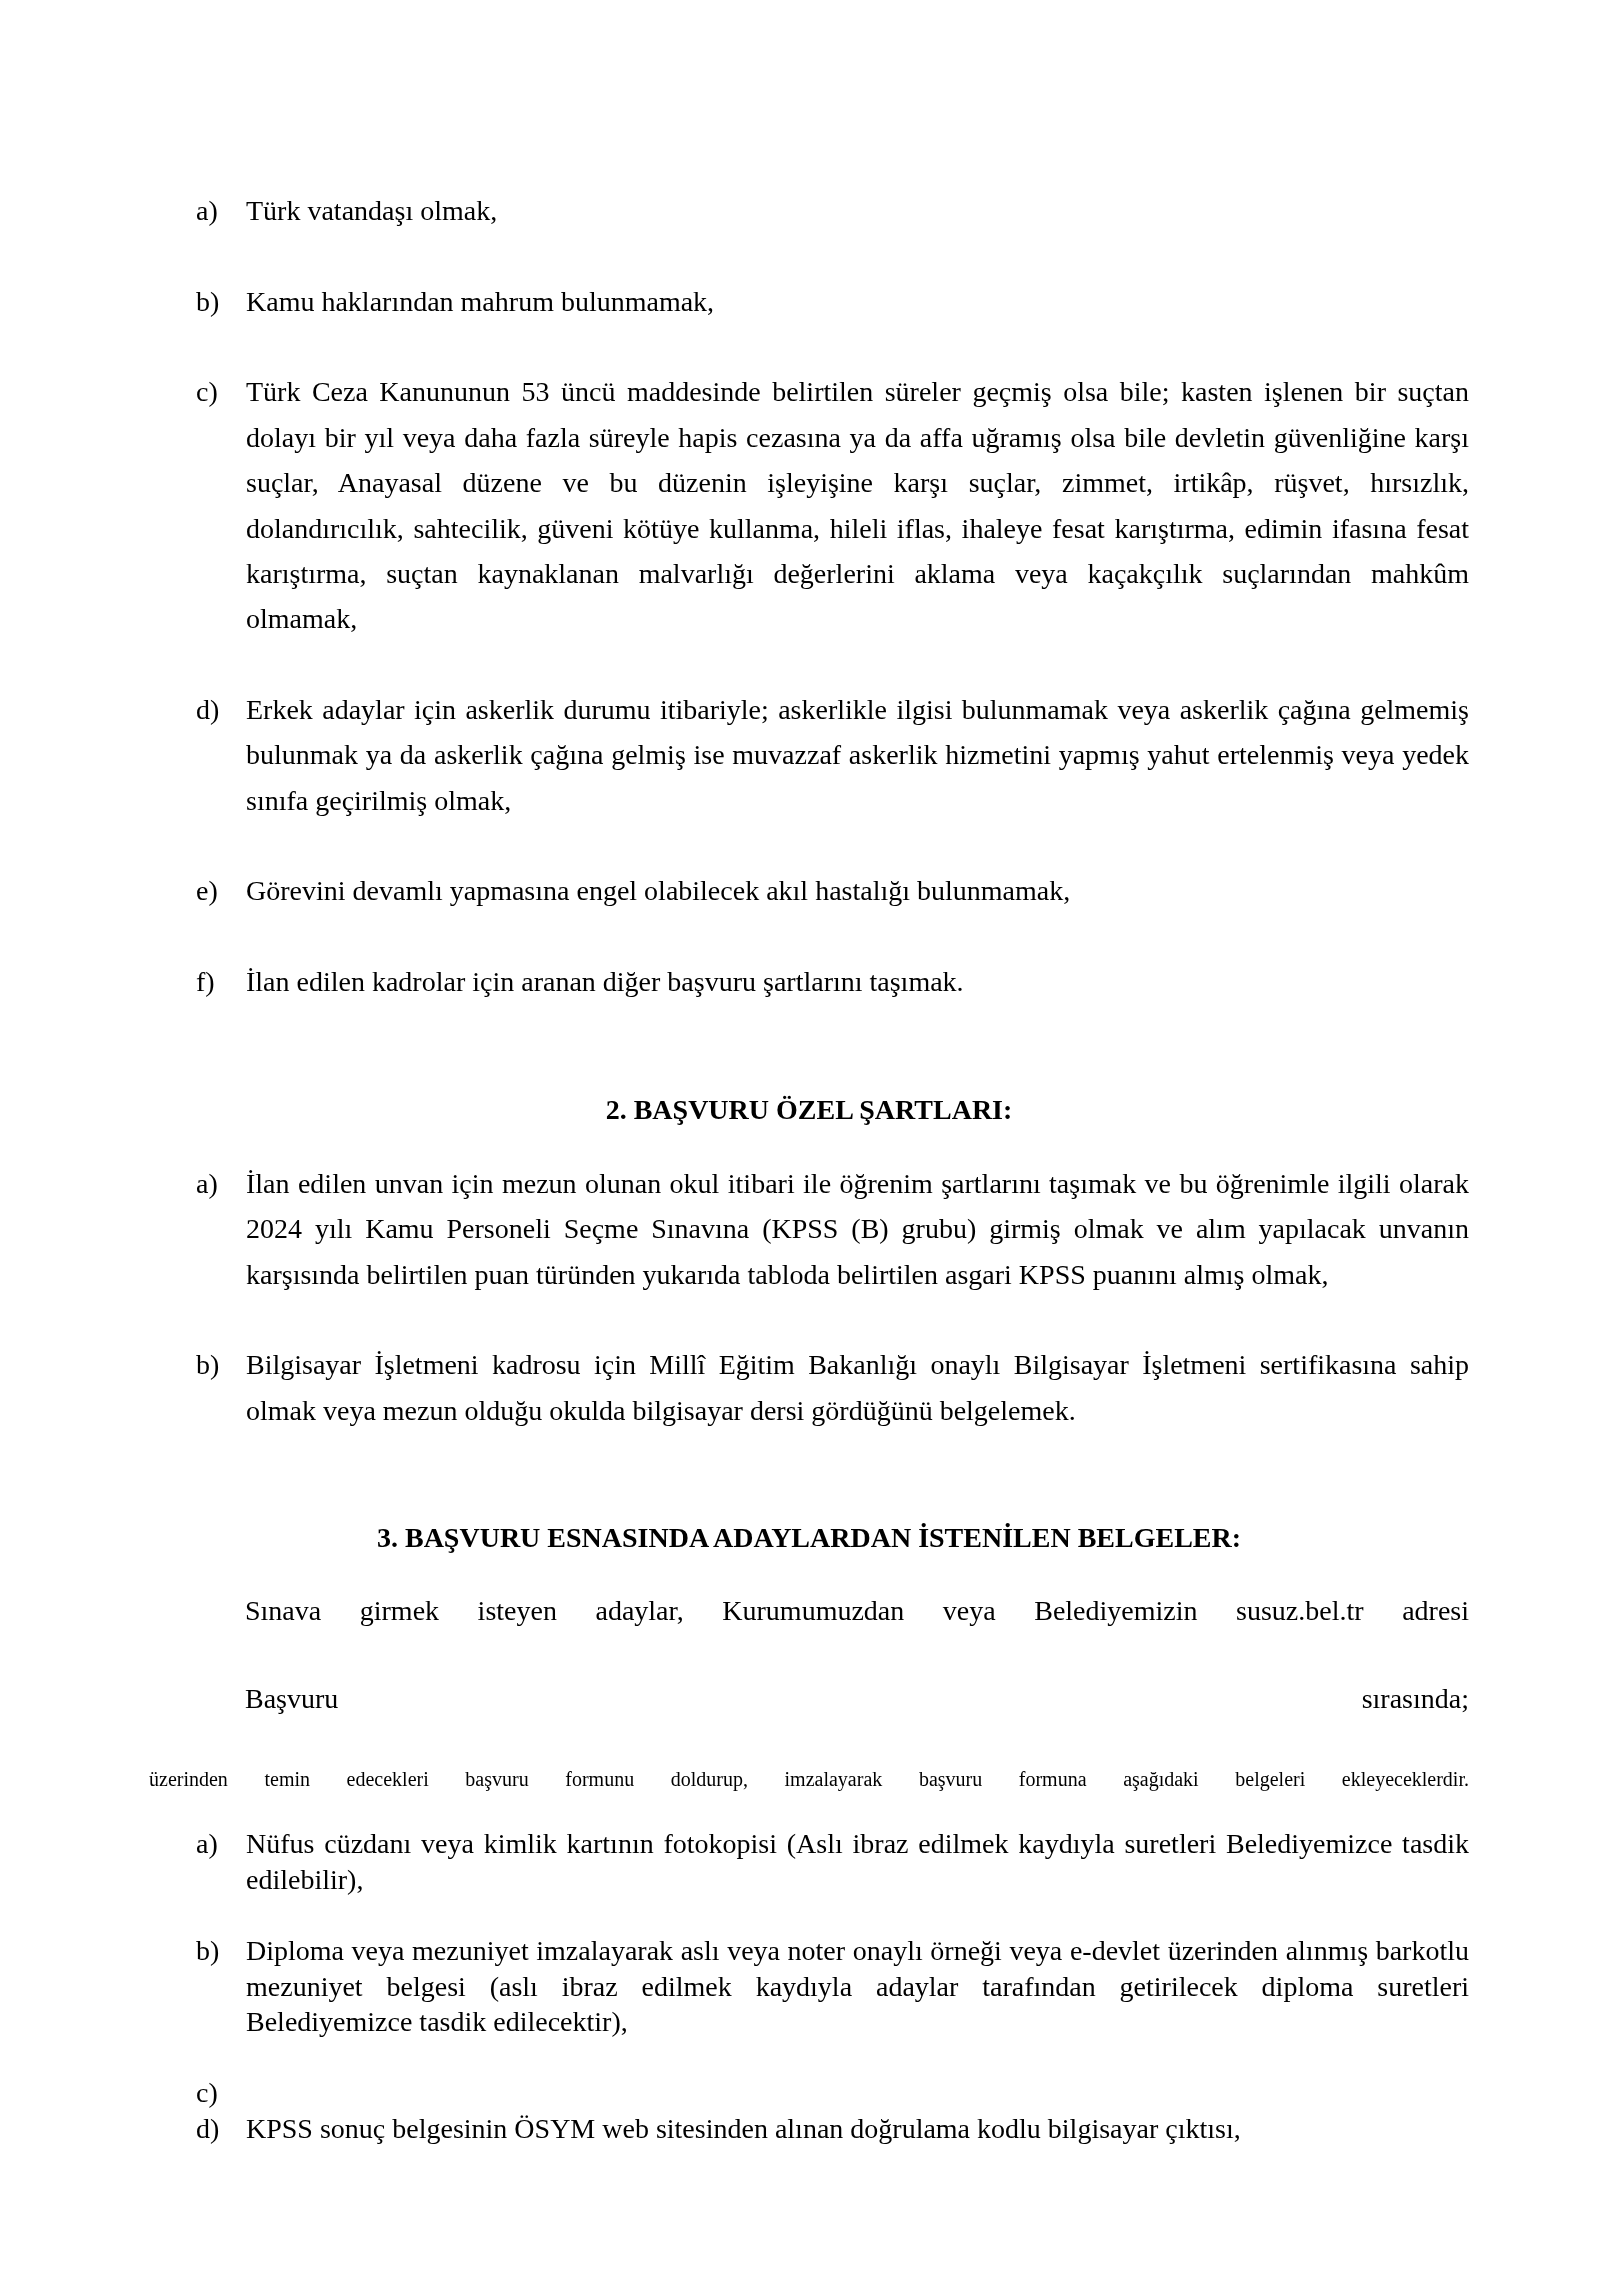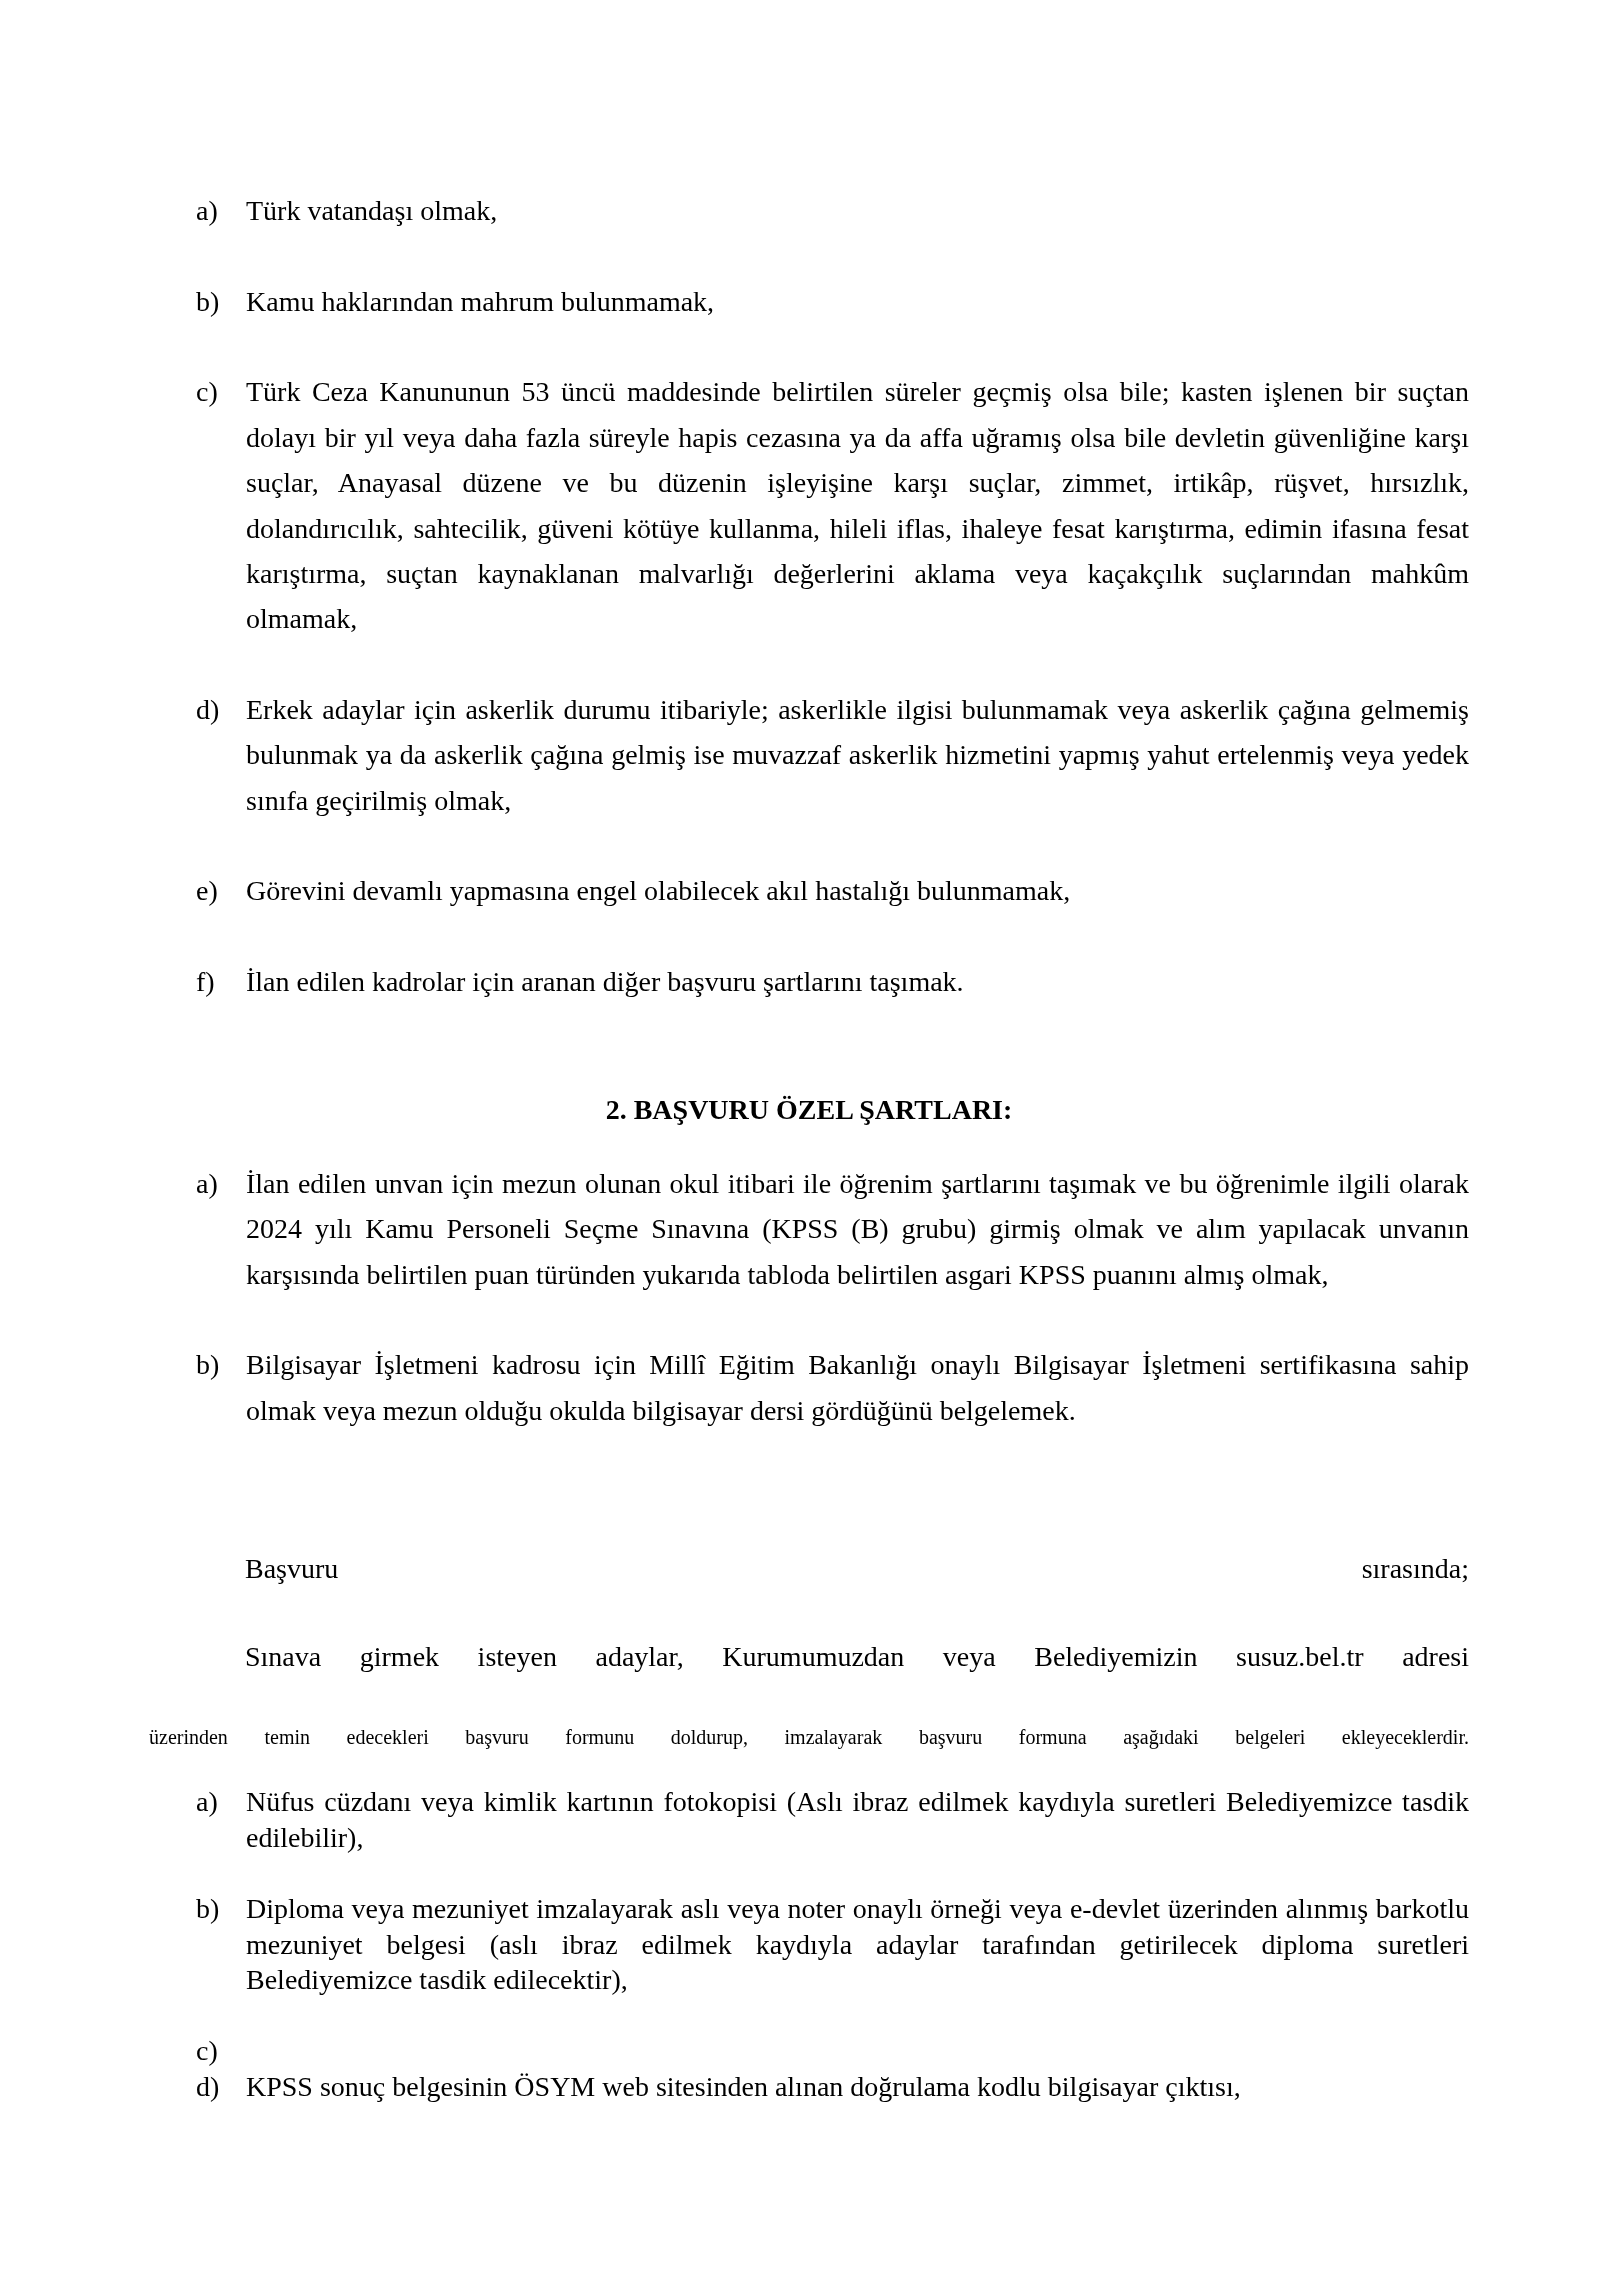--- a/index.html
+++ b/index.html
@@ -141,25 +141,26 @@
         <span class="item-text">İlan edilen unvan için mezun olunan okul itibari ile öğrenim şartlarını taşımak ve bu öğrenimle ilgili olarak 2024 yılı Kamu Personeli Seçme Sınavına (KPSS (B) grubu) girmiş olmak ve alım yapılacak unvanın karşısında belirtilen puan türünden yukarıda tabloda belirtilen asgari KPSS puanını almış olmak,</span>
       </li>
       <li class="list-item">
         <span class="marker">b)</span>
         <span class="item-text">Bilgisayar İşletmeni kadrosu için Millî Eğitim Bakanlığı onaylı Bilgisayar İşletmeni sertifikasına sahip olmak veya mezun olduğu okulda bilgisayar dersi gördüğünü belgelemek.</span>
       </li>
     </ul>
 
     <div class="gap-before-heading"></div>
 
+    <h2 class="section-heading">3. BAŞVURU ESNASINDA ADAYLARDAN İSTENİLEN BELGELER:</h2>
 
     <div class="gap-after-heading"></div>
 
+    <p class="para">Sınava girmek isteyen adaylar, Kurumumuzdan veya Belediyemizin susuz.bel.tr adresi</p>
     <p class="para">Başvuru sırasında;</p>
-    <p class="para">Sınava girmek isteyen adaylar, Kurumumuzdan veya Belediyemizin susuz.bel.tr adresi</p>
     <p class="para-block">üzerinden temin edecekleri başvuru formunu doldurup, imzalayarak başvuru formuna aşağıdaki belgeleri ekleyeceklerdir.</p>
 
     <ul class="list tight">
       <li class="list-item">
         <span class="marker">a)</span>
         <span class="item-text">Nüfus cüzdanı veya kimlik kartının fotokopisi (Aslı ibraz edilmek kaydıyla suretleri Belediyemizce tasdik edilebilir),</span>
       </li>
       <li class="list-item">
         <span class="marker">b)</span>
         <span class="item-text">Diploma veya mezuniyet imzalayarak aslı veya noter onaylı örneği veya e-devlet üzerinden alınmış barkotlu mezuniyet belgesi (aslı ibraz edilmek kaydıyla adaylar tarafından getirilecek diploma suretleri Belediyemizce tasdik edilecektir),</span>

